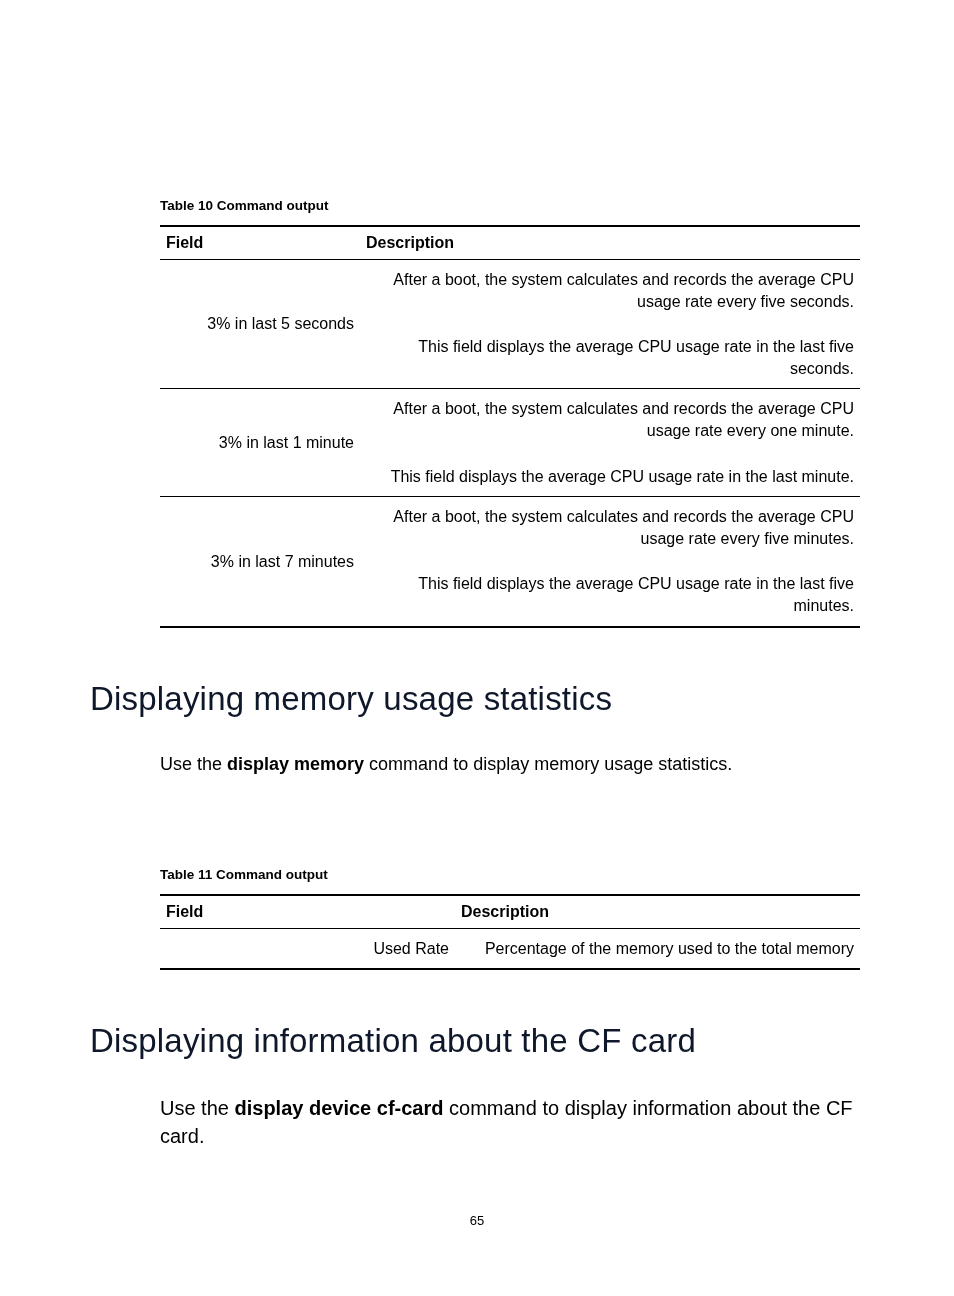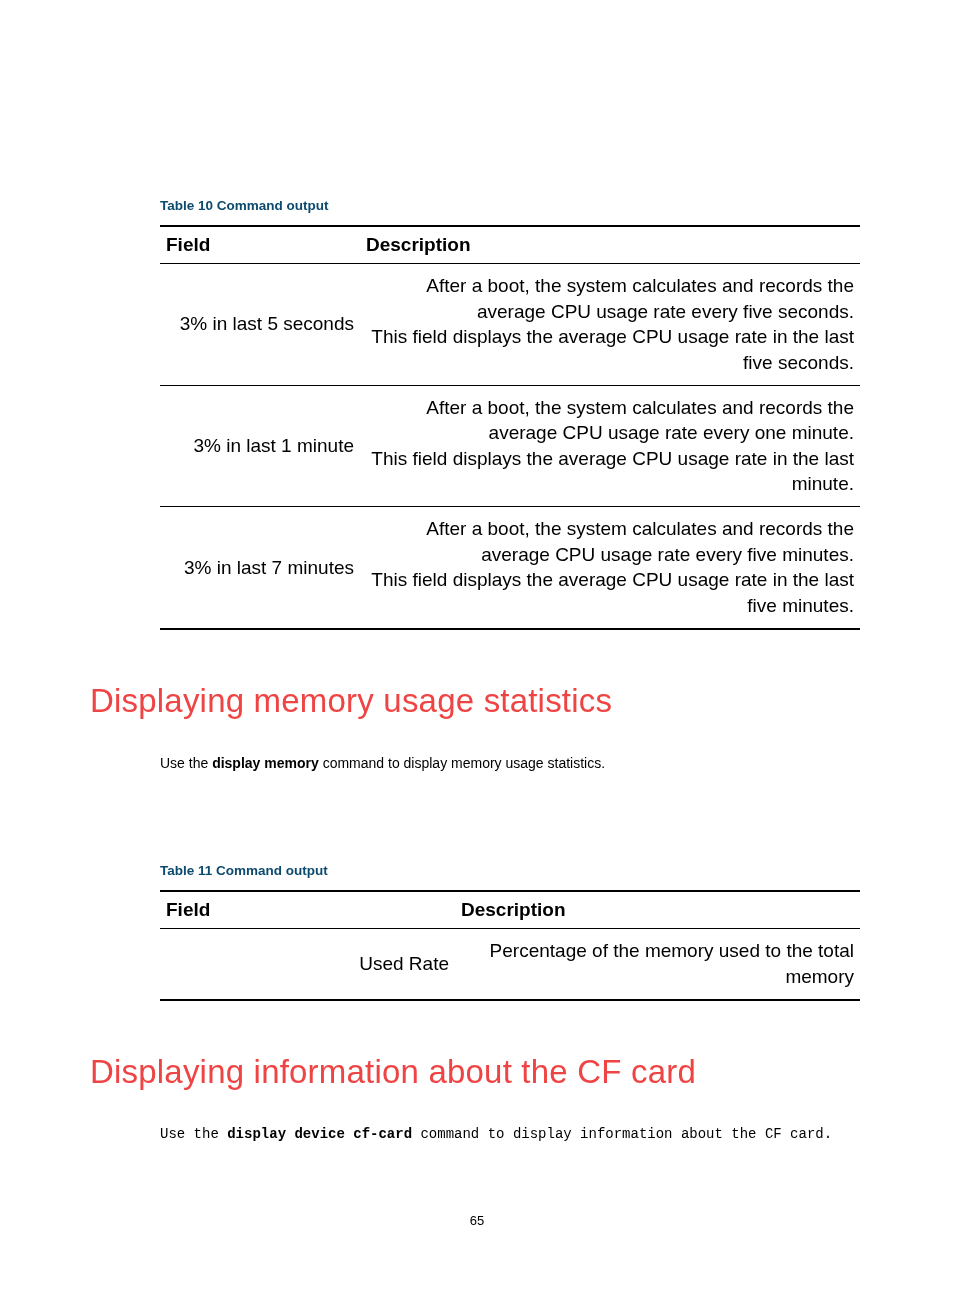--- a/index.html
+++ b/index.html
@@ -8,70 +8,69 @@
     height: 1296px;
     background: #fff;
     font-family: Arial, Helvetica, sans-serif;
     color: #000;
     position: relative;
   }
   .page {
     padding: 198px 90px 0 90px;
   }
   .table-caption {
-    color: #0c4a6e;
+    color: #000000;
     font-size: 13.5px;
     font-weight: bold;
     margin-bottom: 12px;
     margin-left: 70px;
   }
   table {
     width: 700px;
     margin-left: 70px;
     border-collapse: collapse;
-    font-size: 19px;
+    font-size: 16px;
   }
   table.tbl10 th:first-child, table.tbl10 td:first-child { width: 200px; }
   table.tbl11 th:first-child, table.tbl11 td:first-child { width: 295px; }
   thead tr { border-top: 2.5px solid #000; border-bottom: 1.2px solid #000; }
   th {
     text-align: left;
     font-weight: bold;
     padding: 7px 6px 7px 6px;
   }
   tbody tr { border-bottom: 1px solid #000; }
   tbody tr:last-child { border-bottom: 2.5px solid #000; }
   td {
     vertical-align: middle;
     padding: 9px 6px;
     line-height: 1.35;
     text-align: right;
   }
   td p { margin: 0; }
-  td p + p { margin-top: 0; }
+  td p + p { margin-top: 24px; }
   h1 {
-    color: #ef4444;
+    color: #0f172a;
     font-weight: normal;
     font-size: 33px;
     margin-top: 52px;
     margin-bottom: 34px;
     letter-spacing: 0.2px;
   }
   .body-text {
-    font-size: 14px;
+    font-size: 18px;
     margin-left: 70px;
     margin-bottom: 90px;
     line-height: 1.4;
   }
   .body-text b { font-weight: bold; }
   .body-text-2 {
-    font-size: 14px;
+    font-size: 20px;
     margin-left: 70px;
     line-height: 1.4;
-    font-family: Liberation Mono, monospace;
   }
   .pagenum {
     position: absolute;
     bottom: 68px;
     left: 0; right: 0;
     text-align: center;
     font-size: 13px;
   }
 </style>
 </head>

